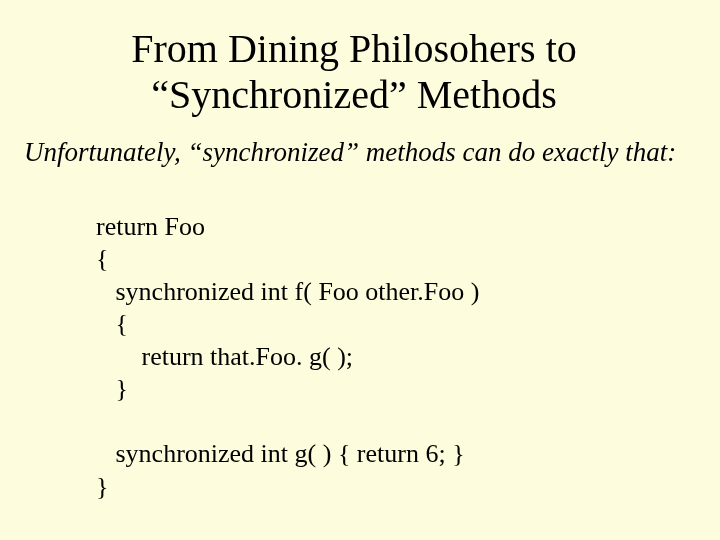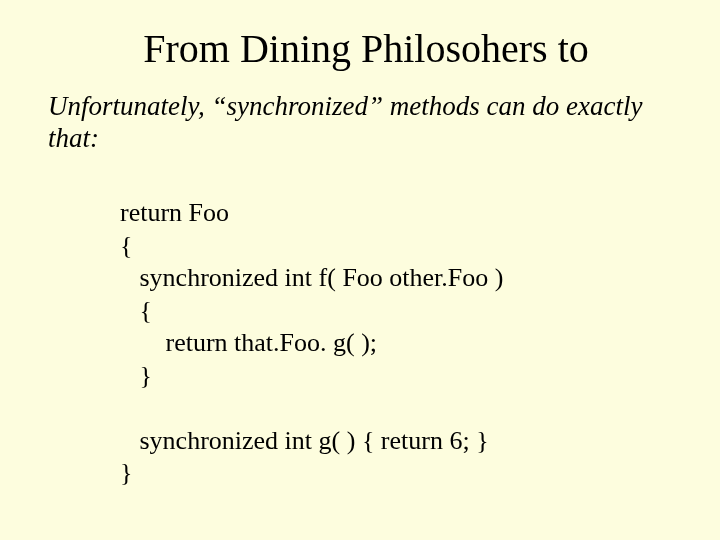--- a/index.html
+++ b/index.html
@@ -9,21 +9,21 @@
     height: 540px;
     background: #fdfdde;
     font-family: "Times New Roman", Times, serif;
     color: #000;
     overflow: hidden;
   }
   .slide {
     box-sizing: border-box;
     width: 720px;
     height: 520px;
-    padding: 18px 36px 0 48px;
+    padding: 18px 36px 0 24px;
   }
   .title {
     font-size: 40px;
     line-height: 1.15;
     text-align: center;
     margin: 8px 0 18px 0;
     font-weight: normal;
   }
   .subtitle {
     font-size: 27px;
@@ -38,20 +38,21 @@
     white-space: pre;
     margin-left: 72px;
   }
 </style>
 </head>
 <body>
 
 <div class="slide">
   <h1 class="title">
     <span>From Dining Philosohers to</span><br>
+    <span>“Synchronized” Methods</span>
   </h1>
 
   <p class="subtitle">Unfortunately, “synchronized” methods can do exactly that:</p>
 
   <div class="code">
 <span>return Foo</span>
 <span>{</span>
 <span>   synchronized int f( Foo other.Foo )</span>
 <span>   {</span>
 <span>       return that.Foo. g( );</span>

